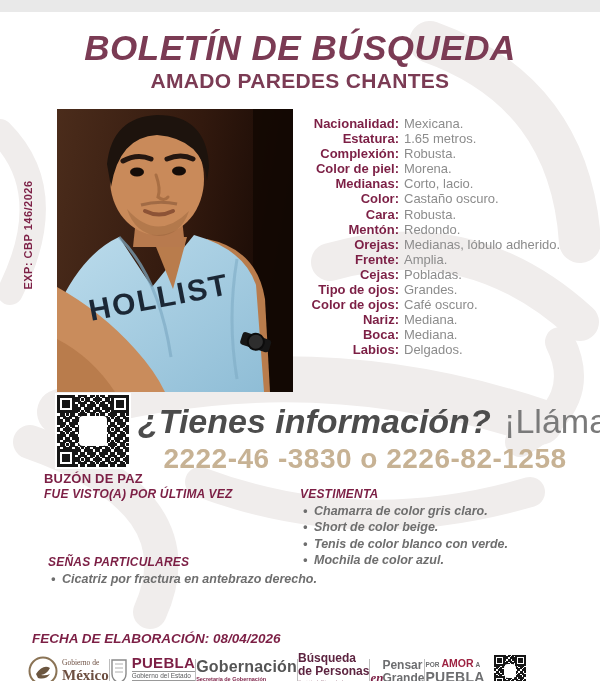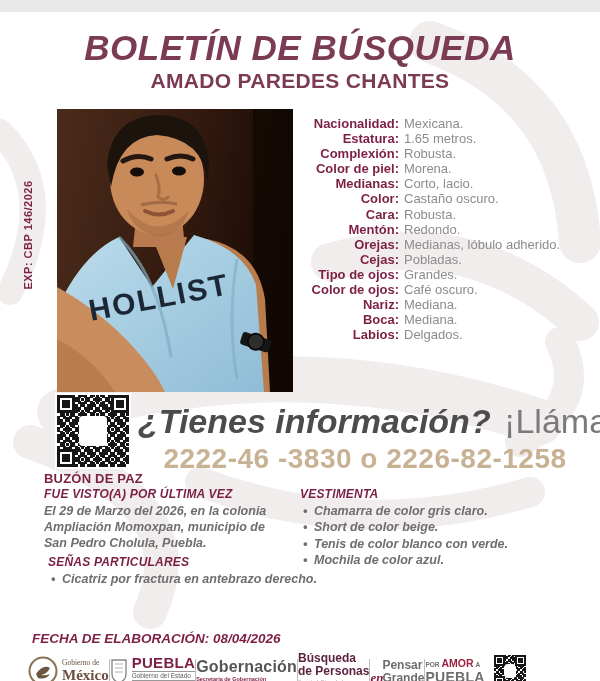--- a/index.html
+++ b/index.html
@@ -216,20 +216,24 @@
       <div class="drow">
         <span class="dlabel">Mentón:</span>
         <span class="dvalue">Redondo.</span>
       </div>
 
       <div class="drow">
         <span class="dlabel">Orejas:</span>
         <span class="dvalue">Medianas, lóbulo adherido.</span>
       </div>
 
+      <div class="drow">
+        <span class="dlabel">Frente:</span>
+        <span class="dvalue">Amplia.</span>
+      </div>
 
       <div class="drow">
         <span class="dlabel">Cejas:</span>
         <span class="dvalue">Pobladas.</span>
       </div>
 
       <div class="drow">
         <span class="dlabel">Tipo de ojos:</span>
         <span class="dvalue">Grandes.</span>
       </div>
@@ -267,21 +271,20 @@
   <div class="contact">
     <div class="c1">
       <span class="q">¿Tienes información?</span>
       <span class="ll">¡Llámanos!</span>
     </div>
     <div class="phones">2222-46 -3830 o 2226-82-1258</div>
   </div>
 
   <div class="last-seen">
     <div class="sec-h">FUE VISTO(A) POR ÚLTIMA VEZ</div>
-    <div class="body-txt">El 29 de Marzo del 2026, en la colonia Ampliación Momoxpan, municipio de San Pedro Cholula,  Puebla.</div>
   </div>
 
   <div class="clothing">
     <div class="sec-h">VESTIMENTA</div>
     <ul class="blist">
 
     <li>Chamarra de color gris claro.</li>
         <li>Short de color beige.</li>
         <li>Tenis de color blanco con verde.</li>
         <li>Mochila de color azul.</li>

